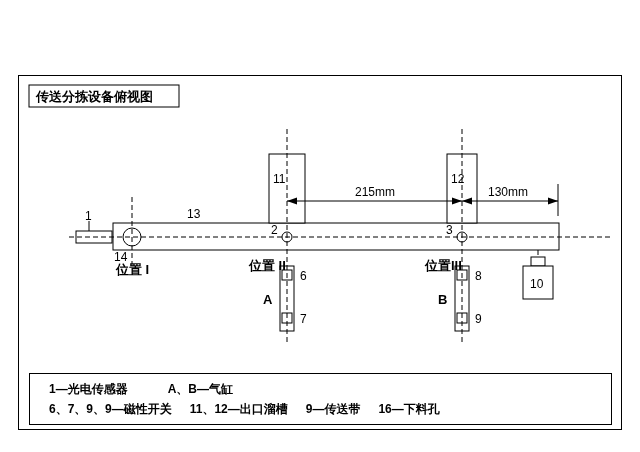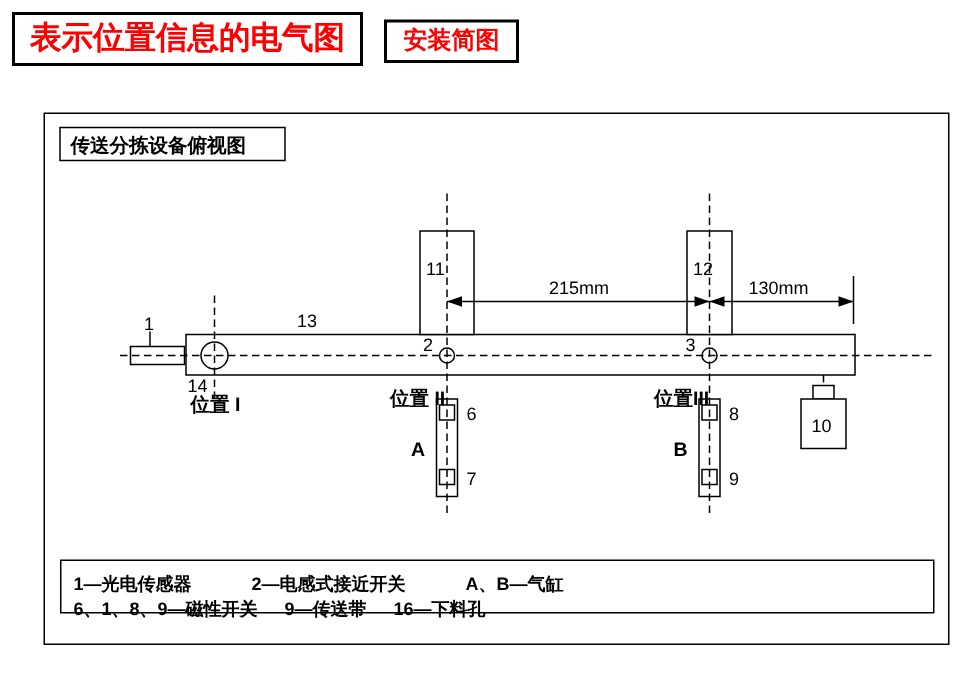--- a/index.html
+++ b/index.html
@@ -19,62 +19,54 @@
     white-space:nowrap; background:#fff;
   }
   .subtitle-box {
     border:2px solid #000; padding:3px 11px; margin-top:5px;
     color:#ff0000; font-weight:bold; font-size:16px; line-height:1.2;
     white-space:nowrap; background:#fff;
   }
 
   
   .diagram-box {
-    position:absolute; left:29px; top:75px;
+    position:absolute; left:18px; top:75px;
     width:604px; height:355px;
     border:1px solid #000; background:#fff;
   }
   .diagram-box svg { position:absolute; left:0; top:0; }
 
   
   .shape  { fill:#fff; stroke:#000; stroke-width:1; }
   .nofill { fill:none; stroke:#000; stroke-width:1; }
   .solid  { stroke:#000; stroke-width:1; }
   .dash   { stroke:#000; stroke-width:1; stroke-dasharray:5 3; fill:none; }
   .arrow  { fill:#000; stroke:none; }
   text { font-family:"Liberation Sans", sans-serif; font-size:12px; fill:#000; }
   .cjk { font-weight:bold; font-size:13px; }
   .dimtxt { font-size:12px; text-anchor:middle; }
 
   
   .legend {
     position:absolute; left:10px; top:297px;
-    width:583px; height:36px;
+    width:583px; height:52px;
     border:1px solid #000; background:#fff;
-    padding:7px 8px 6px 8px;
+    padding:7px 8px 6px 19px;
     display:flex; flex-direction:column; justify-content:space-between;
     font-size:12px; font-weight:bold; white-space:nowrap;
   }
   .legend-row { display:flex; align-items:center; }
   .legend-row.r1 { gap:40px; }
   .legend-row.r2 { gap:18px; }
 </style>
 </head>
 <body>
 
 <div class="page">
 
-  <div class="header">
-    <div class="title-box">
-      <span>表示位置信息的电气图</span>
-    </div>
-    <div class="subtitle-box">
-      <span>安装简图</span>
-    </div>
-  </div>
 
   <div class="diagram-box">
 
     <svg width="604" height="355" viewBox="0 0 604 355">
 
       <g>
         <rect x="10" y="9" width="150" height="22" class="shape"></rect>
         <text x="17" y="25" class="cjk">传送分拣设备俯视图</text>
       </g>
 
@@ -147,24 +139,24 @@
       <text x="97" y="198" class="cjk">位置 I</text>
       <text x="230" y="194" class="cjk">位置 II</text>
       <text x="406" y="194" class="cjk">位置III</text>
       <text x="244" y="228" class="cjk">A</text>
       <text x="419" y="228" class="cjk">B</text>
     </svg>
 
     <div class="legend">
       <div class="legend-row r1">
         <span>1—光电传感器</span>
-        <span>2—电感式接近开关</span>
         <span>A、B—气缸</span>
       </div>
       <div class="legend-row r2">
-        <span>6、1、8、9—磁性开关</span>
+        <span>6、7、9、9—磁性开关</span>
+        <span>11、12—出口溜槽</span>
         <span>9—传送带</span>
         <span>16—下料孔</span>
       </div>
     </div>
 
   </div>
 </div>
 
 </body></html>

